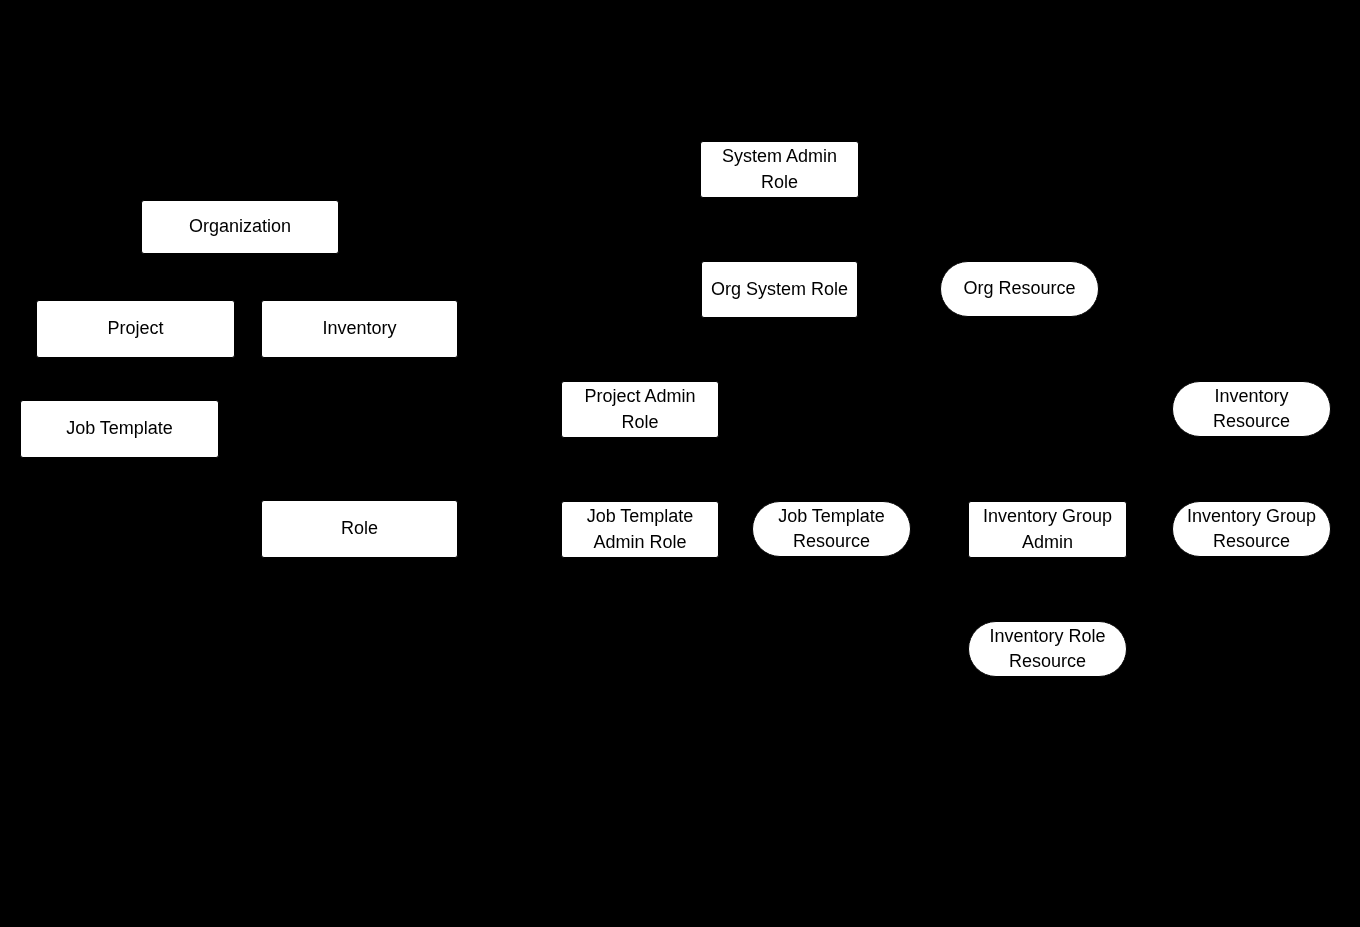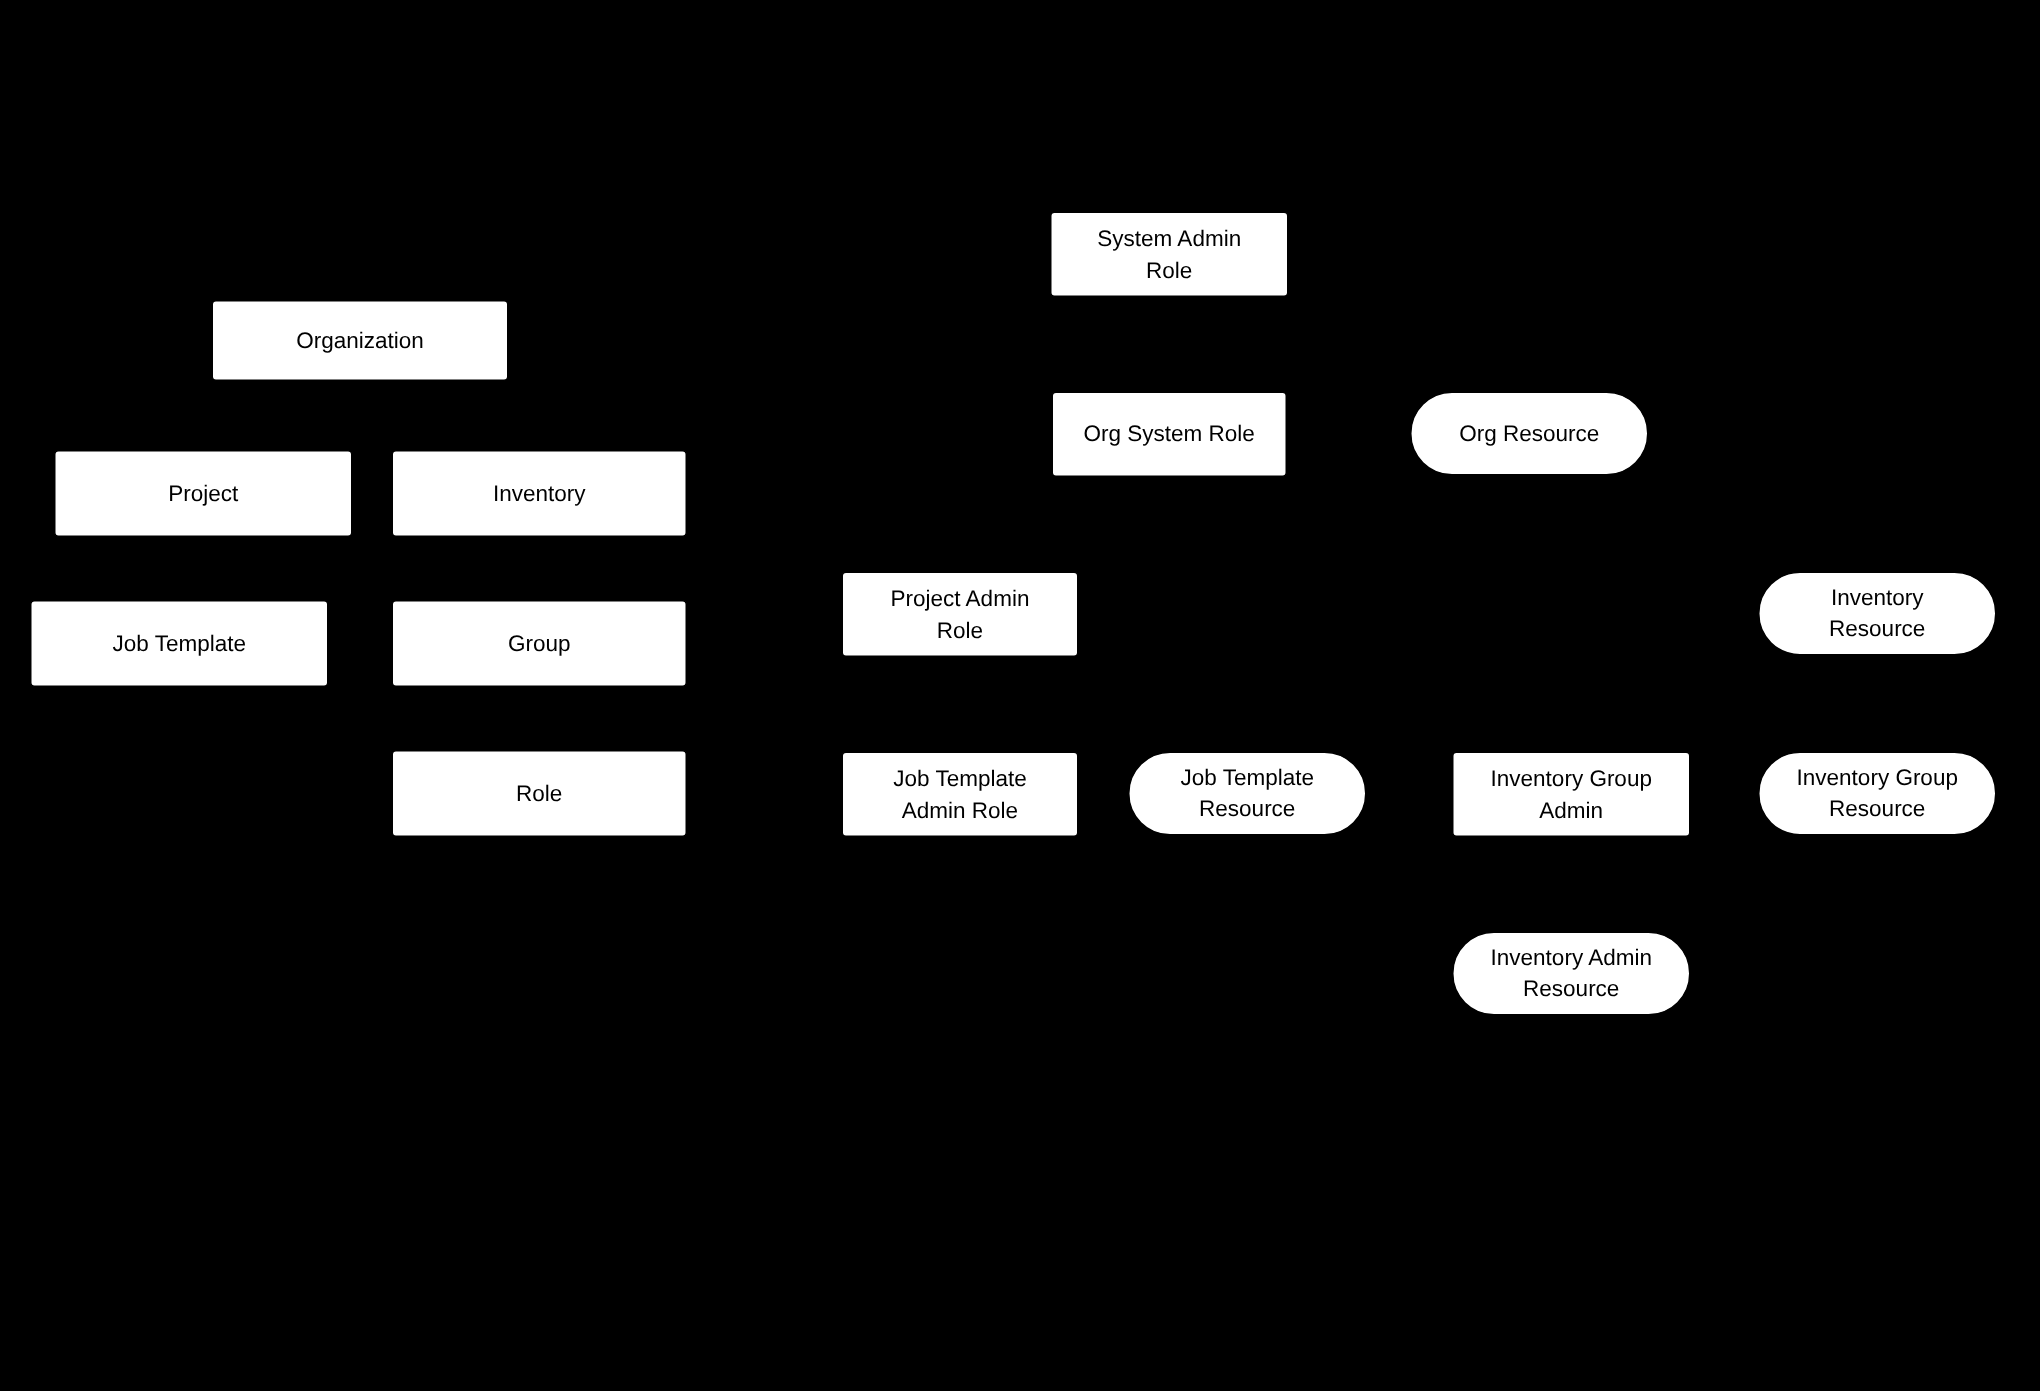--- a/index.html
+++ b/index.html
@@ -18,21 +18,21 @@
   }
   .node {
     position: absolute;
     background: #ffffff;
     border: 1px solid #000000;
     color: #000000;
     display: flex;
     align-items: center;
     justify-content: center;
     text-align: center;
-    font-size: 15px;
+    font-size: 18px;
     line-height: 1.4;
   }
   .node.rect { border-radius: 3px; }
   .node.pill { border-radius: 28px; }
   .label { white-space: pre-line; padding: 0 6px; }
 </style>
 </head>
 <body>
 
 <div class="canvas">
@@ -46,23 +46,20 @@
   </div>
 
   <div class="node rect" style="left:261px; top:300px; width:197px; height:58px;">
     <span class="label">Inventory</span>
   </div>
 
   <div class="node rect" style="left:20px; top:400px; width:199px; height:58px;">
     <span class="label">Job Template</span>
   </div>
 
-  <div class="node rect" style="left:261px; top:400px; width:197px; height:58px;">
-    <span class="label">Group</span>
-  </div>
 
   <div class="node rect" style="left:261px; top:500px; width:197px; height:58px;">
     <span class="label">Role</span>
   </div>
 
   <div class="node rect" style="left:700px; top:141px; width:159px; height:57px;">
     <span class="label">System Admin
 Role</span>
   </div>
 
@@ -100,17 +97,17 @@
     <span class="label">Inventory Group
 Admin</span>
   </div>
 
   <div class="node pill" style="left:1172px; top:501px; width:159px; height:56px;">
     <span class="label">Inventory Group
 Resource</span>
   </div>
 
   <div class="node pill" style="left:968px; top:621px; width:159px; height:56px;">
-    <span class="label">Inventory Admin
+    <span class="label">Inventory Role
 Resource</span>
   </div>
 
 </div>
 
 </body></html>

